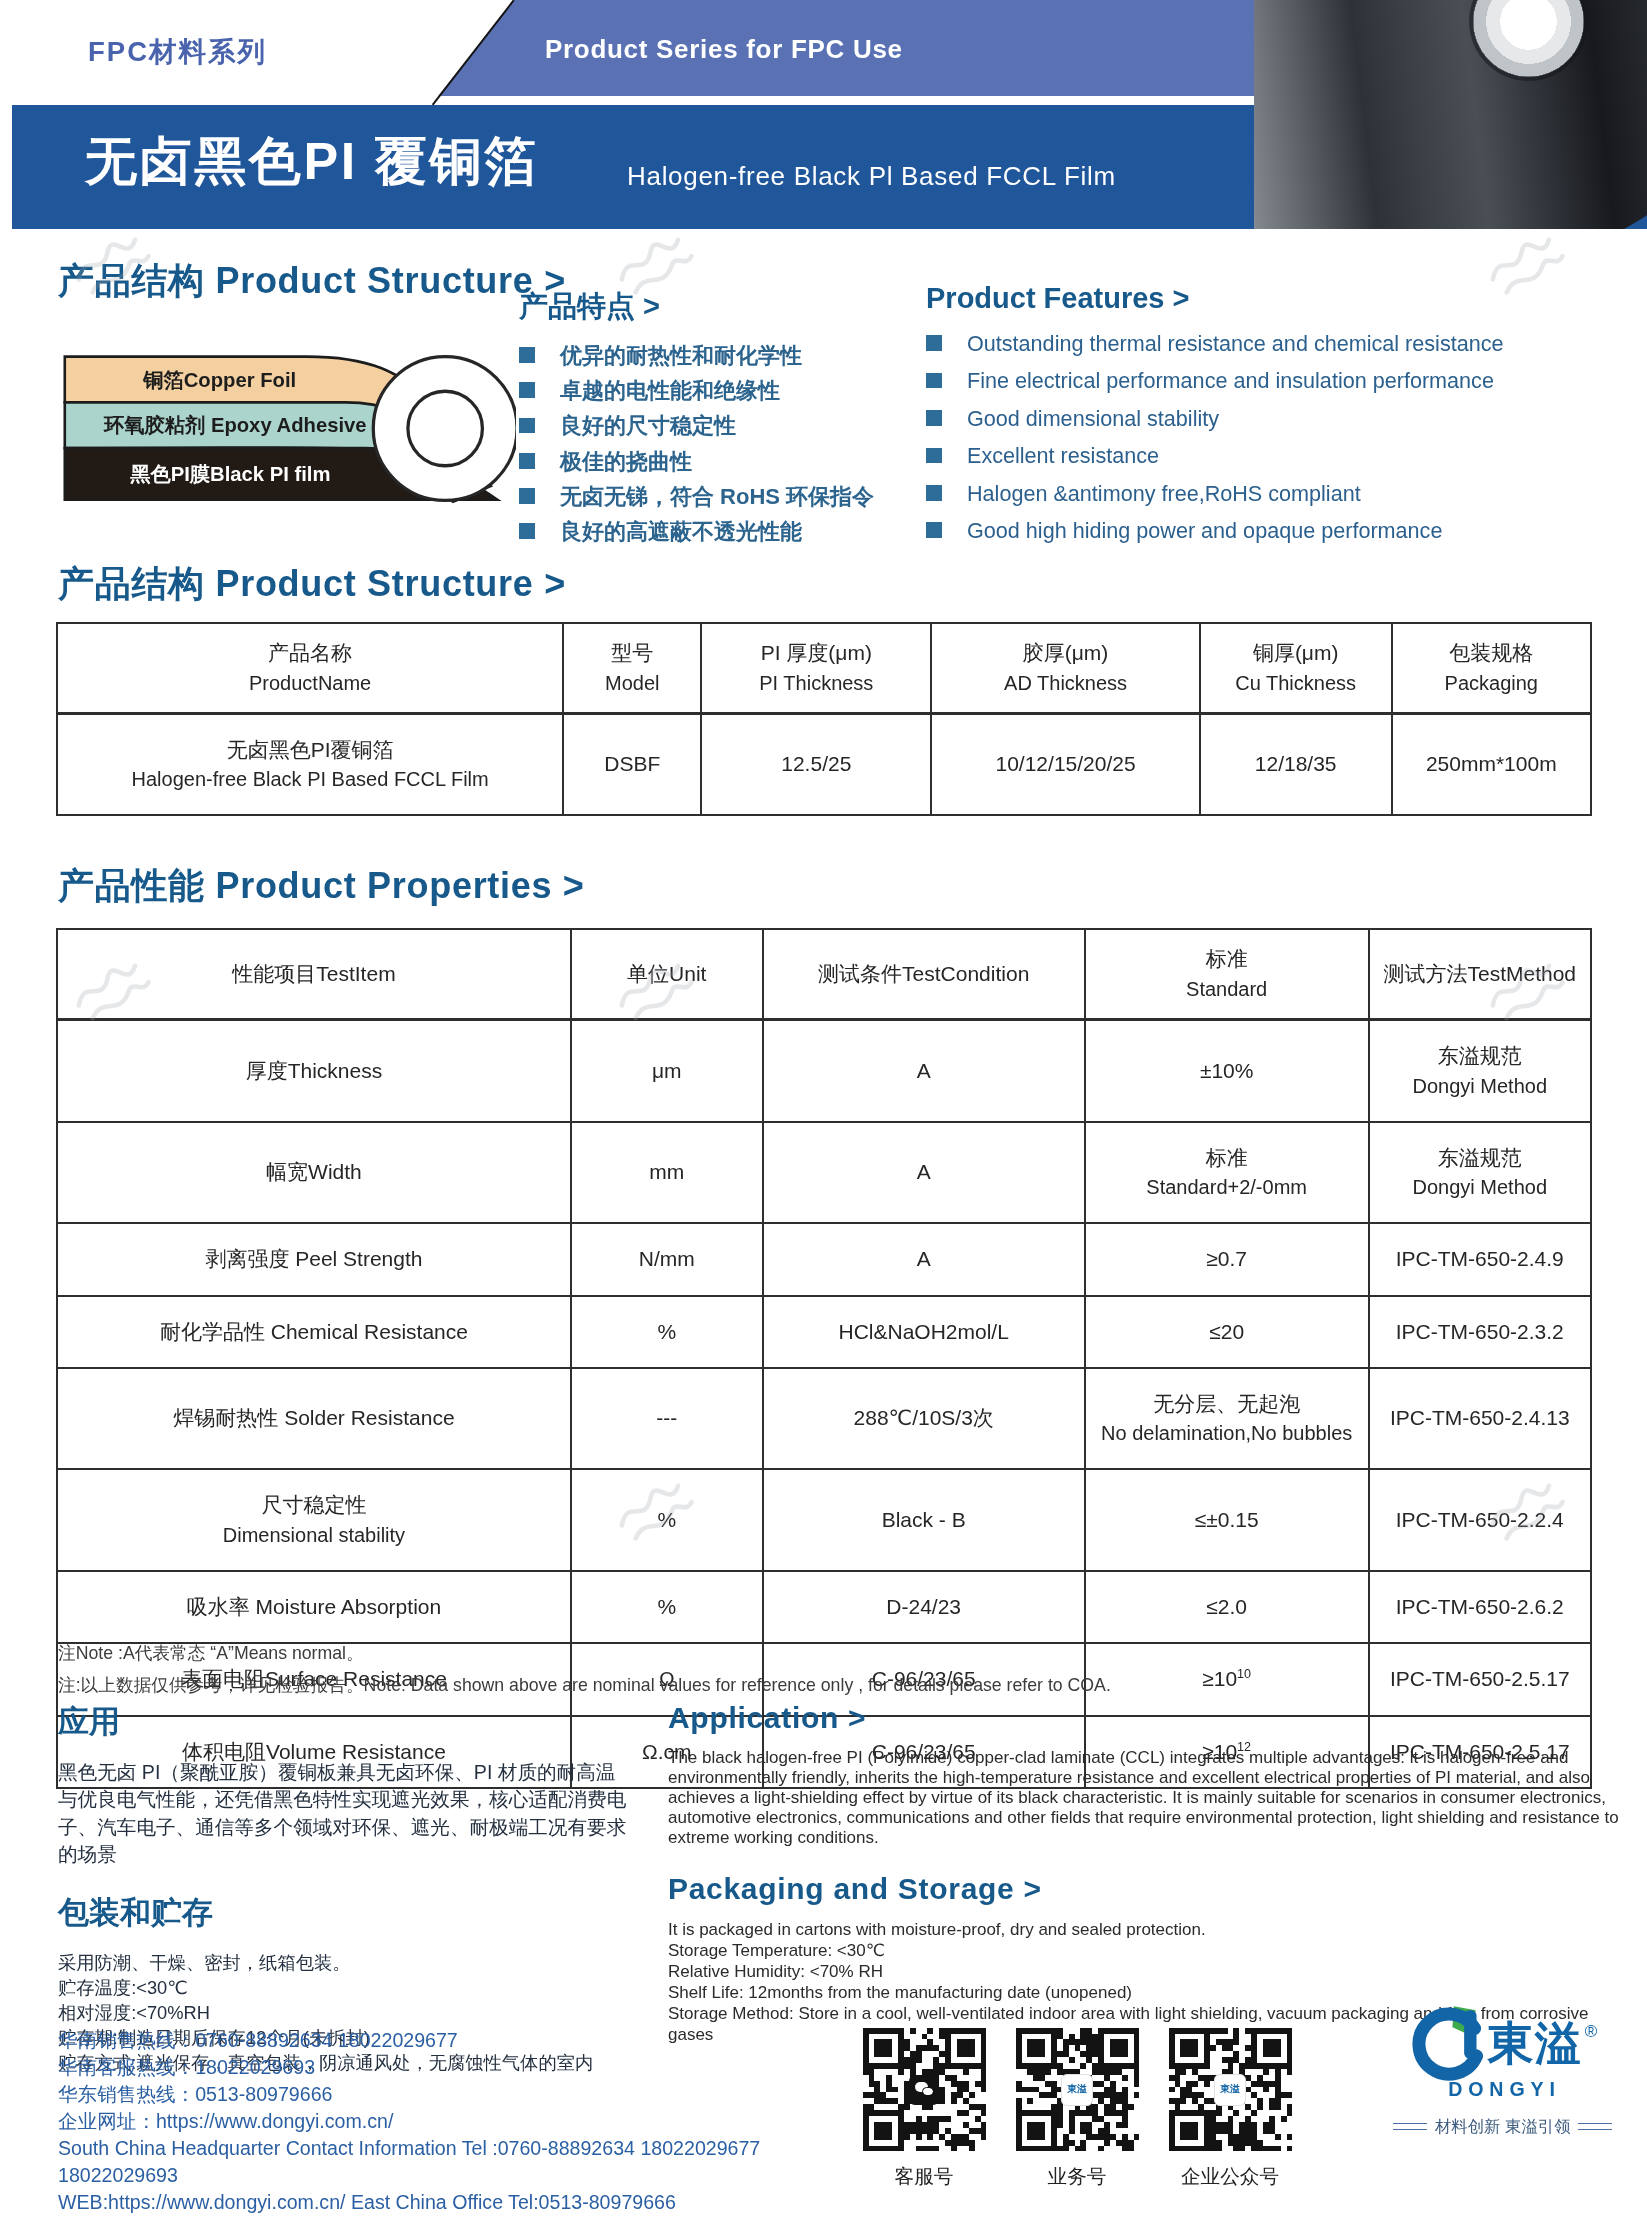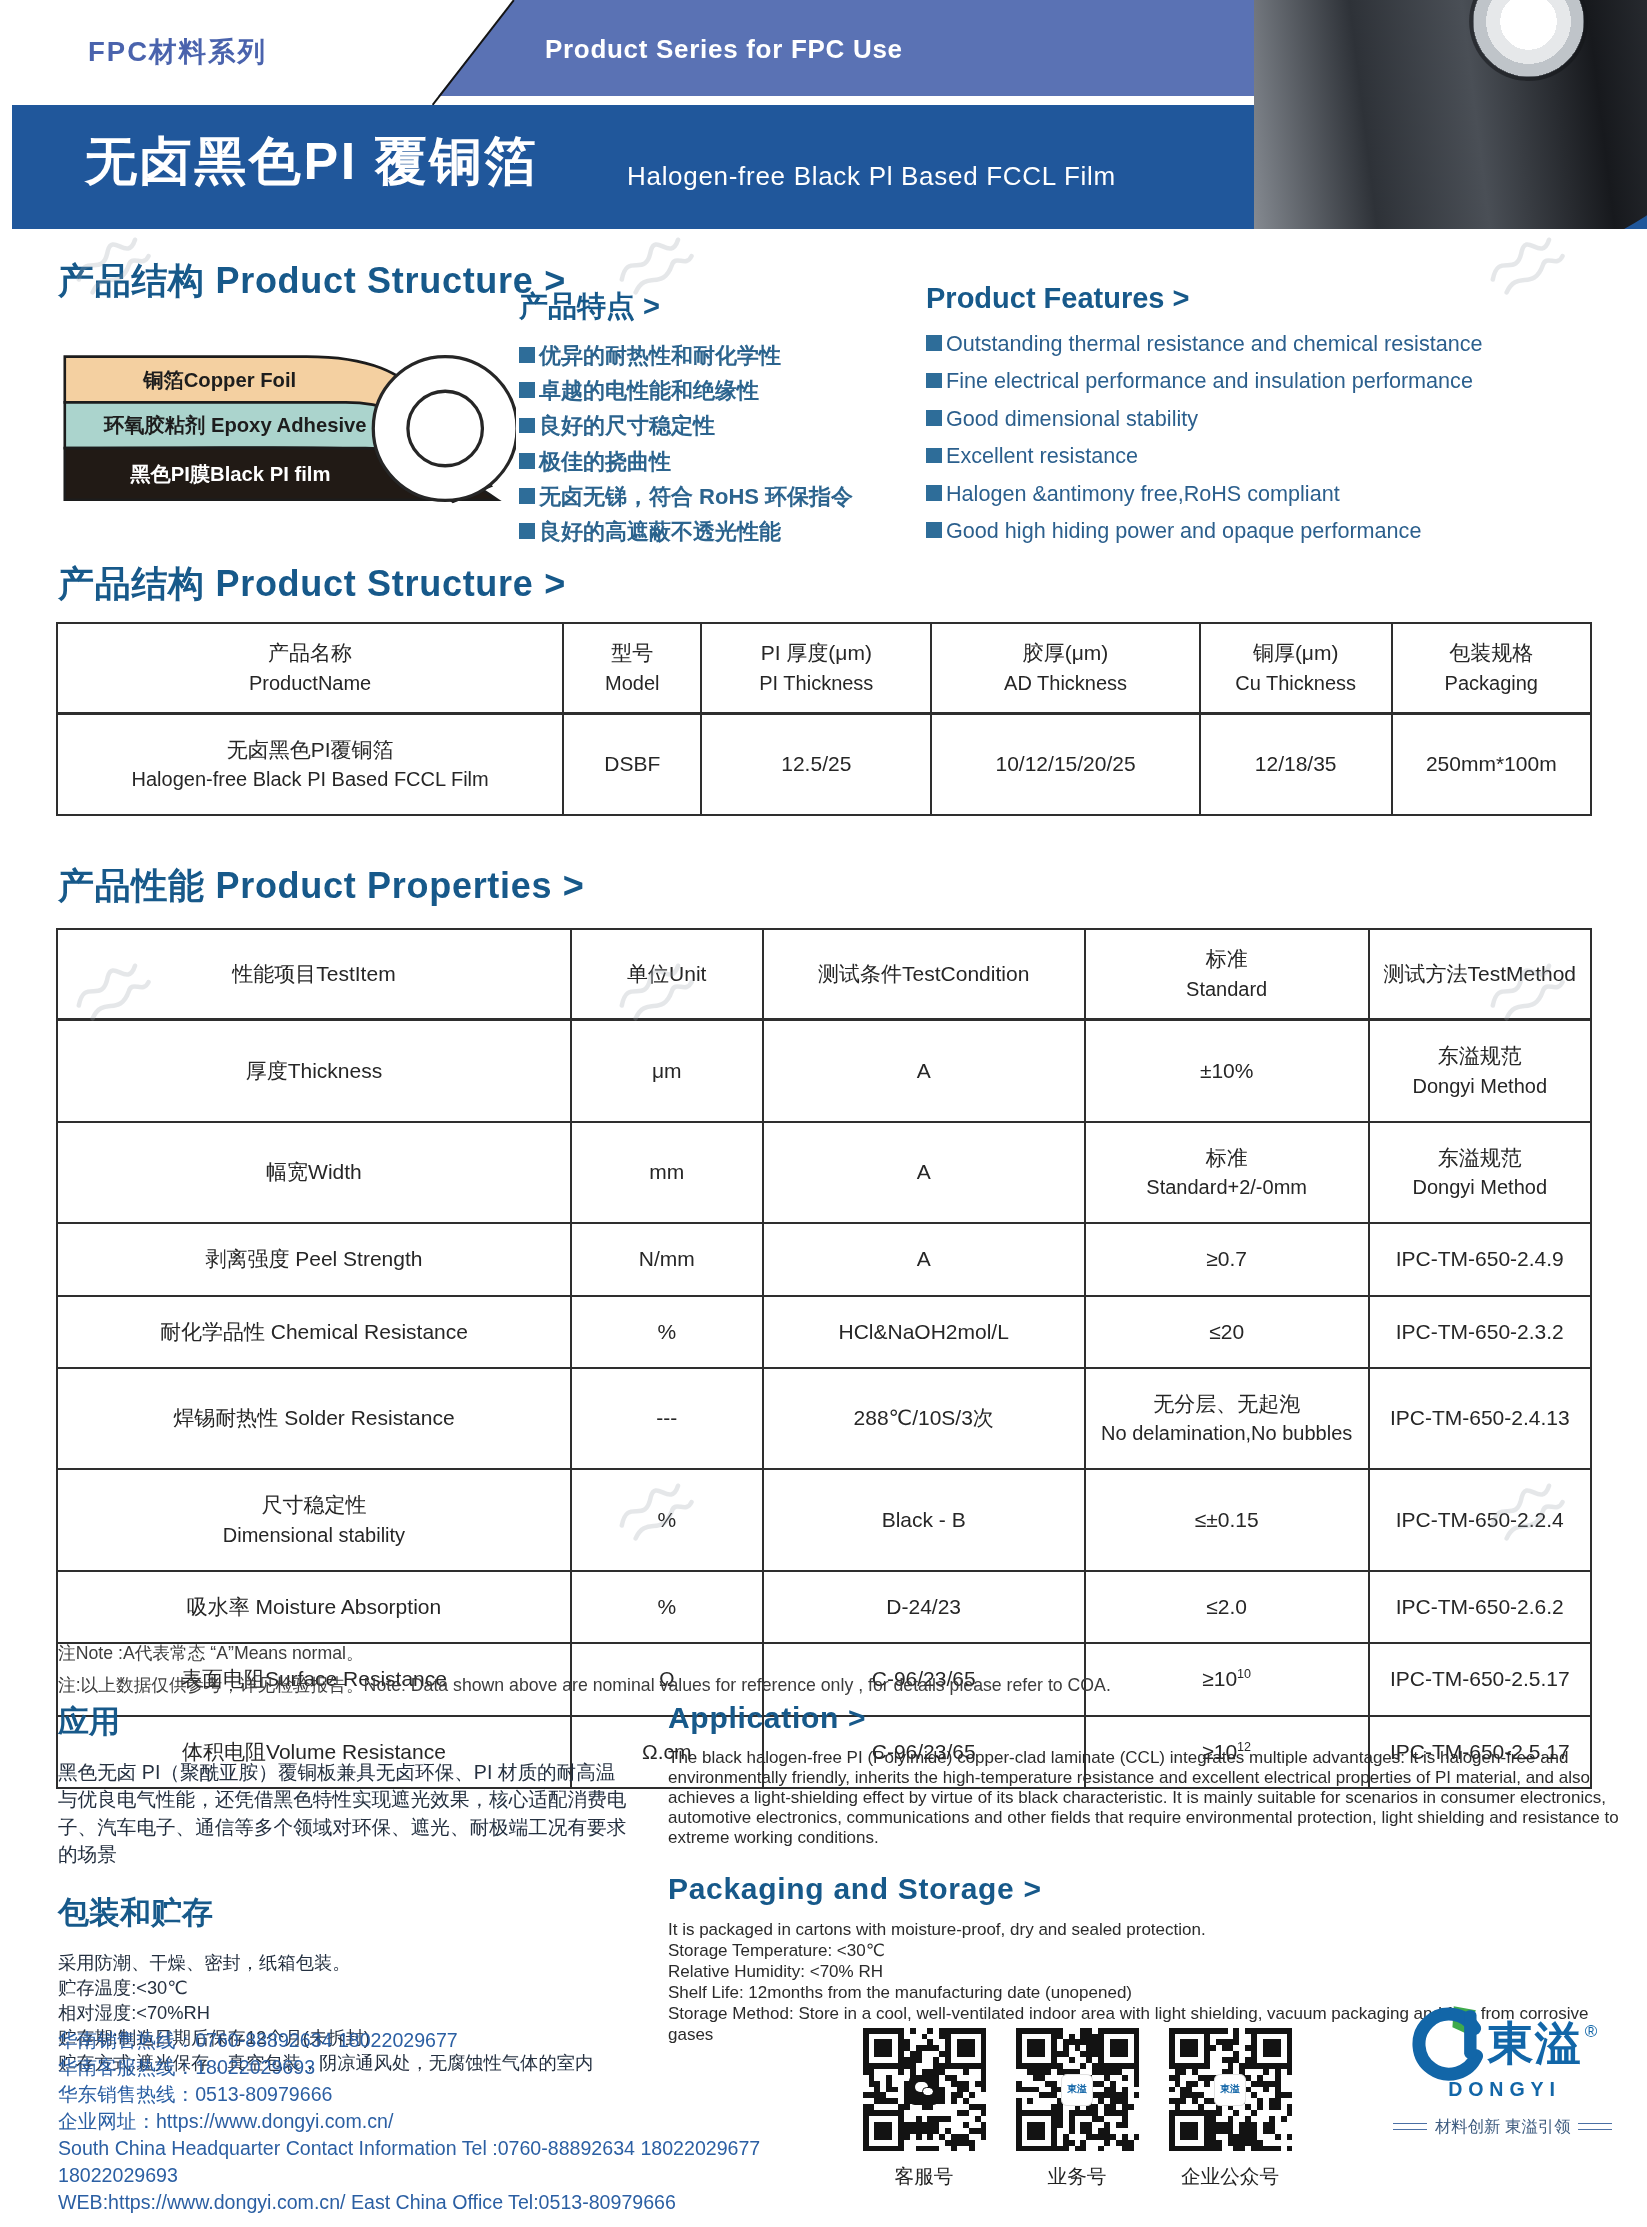--- a/index.html
+++ b/index.html
@@ -28,21 +28,21 @@
              background:radial-gradient(circle,#ffffff 0 36%,#e6e8ea 36% 54%,#bfc4c9 54% 70%,#6d7278 70% 100%);
              box-shadow:0 0 0 3.9px rgba(20,22,25,.55);}
 
   
   .sec-h{position:absolute;font-size:36px;font-weight:800;color:#17598a;letter-spacing:0.7px;}
 
   
   .feat{position:absolute;}
   .feat-h{font-size:29px;font-weight:800;color:#17598a;margin:0 0 17px 0;}
   .feat ul{list-style:none;margin:0;padding:0;}
-  .feat li{position:relative;padding-left:20px;margin-bottom:11px;font-size:22px;font-weight:600;color:#2c648e;line-height:1.1;}
+  .feat li{position:relative;padding-left:41px;margin-bottom:11px;font-size:22px;font-weight:600;color:#2c648e;line-height:1.1;}
   .feat li::before{content:"";position:absolute;left:0;top:3.3px;width:15.7px;height:15.7px;background:#2e6d99;}
   .feat.en li{font-size:21.6px;font-weight:500;color:#2b5f8d;margin-bottom:13.7px;}
 
   
   .diagram{position:absolute;top:337px;left:58px;}
   .diagram text{font-weight:700;}
 
   
   .dtable{position:absolute;left:56px;width:1536px;border-collapse:collapse;table-layout:fixed;}
   .dtable th,.dtable td{border:2px solid #2e2e2e;text-align:center;vertical-align:middle;

